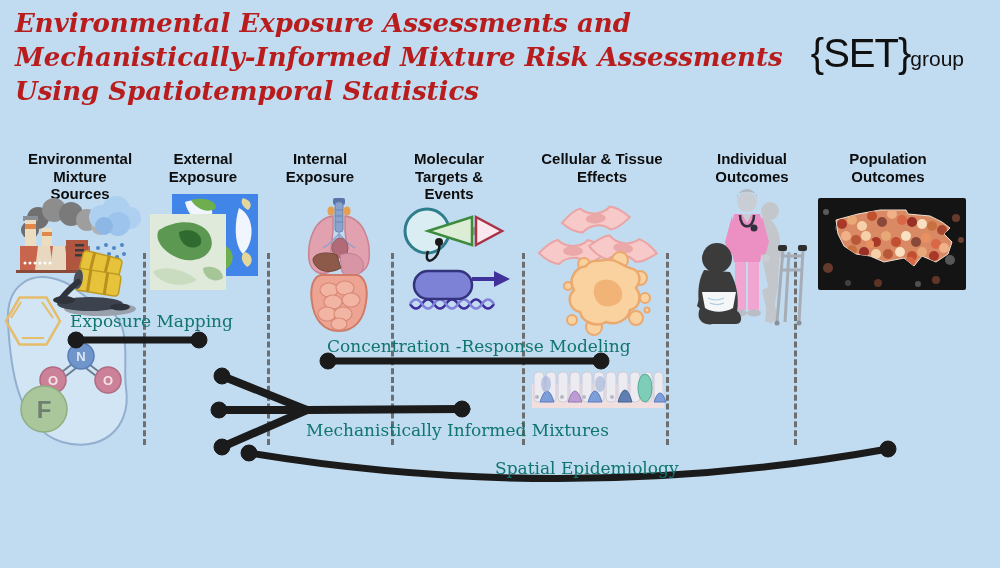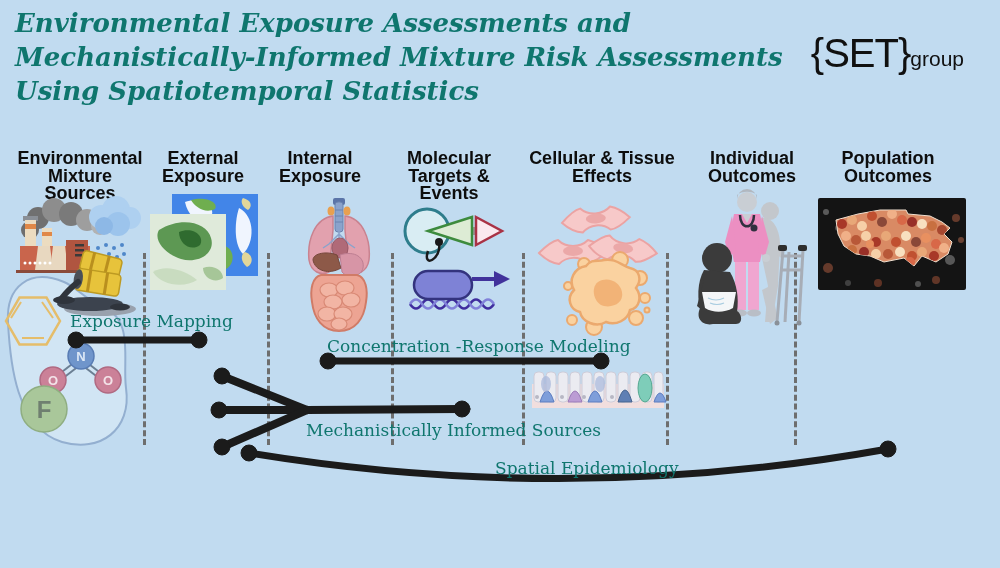--- a/index.html
+++ b/index.html
@@ -6,28 +6,28 @@
   .canvas {
     position:relative; width:1000px; height:568px;
     background:#c1dbf0; overflow:hidden;
     font-family:"Liberation Sans", sans-serif;
   }
   .title {
     position:absolute; left:15px; top:6px;
     font-family:"DejaVu Serif", serif;
     font-style:italic; font-weight:bold;
     font-size:26px; line-height:34px;
-    color:#0f766e; white-space:pre-line;
+    color:#b91c1c; white-space:pre-line;
   }
   .logo { position:absolute; top:20px; right:36px; color:#101010; display:flex; align-items:flex-end; }
   .logo-set { font-size:40px; line-height:42px; letter-spacing:-1px;margin-left:8px; }
   .logo-group { font-size:21px; line-height:30px;margin-top:24px; }
   .stage-label {
     position:absolute; top:150px; width:160px;
-    text-align:center; font-weight:bold; font-size:18px;
+    text-align:center; font-weight:bold; font-size:15px;
     line-height:17.5px; color:#0d0d0d; white-space:pre-line;
   }
   .divider {
     position:absolute; top:253px; height:192px; width:0;
     border-left:3px dashed #6e6e6e;
   }
   .gfx { position:absolute; }
   .lines-overlay { position:absolute; left:0; top:0; }
   .annotation {
     position:absolute; font-family:"DejaVu Serif", serif;
@@ -419,16 +419,16 @@
       <g>
         <path d="M249,453 Q570,506 888,449" stroke-width="7" fill="none" stroke-linecap="round"></path>
         <circle cx="249" cy="453" r="8"></circle>
           <circle cx="888" cy="449" r="8"></circle>
       </g>
     </g>
   </svg>
 
   <div class="annotation" style="left:70px;top:311px;width:136px">Exposure Mapping</div>
   <div class="annotation" style="left:327px;top:336px;width:252px">Concentration -Response Modeling</div>
-  <div class="annotation" style="left:306px;top:420px;width:248px">Mechanistically Informed Sources</div>
+  <div class="annotation" style="left:306px;top:420px;width:248px">Mechanistically Informed Mixtures</div>
   <div class="annotation" style="left:495px;top:458px;width:162px">Spatial Epidemiology</div>
 
 </div>
 
 </body></html>

